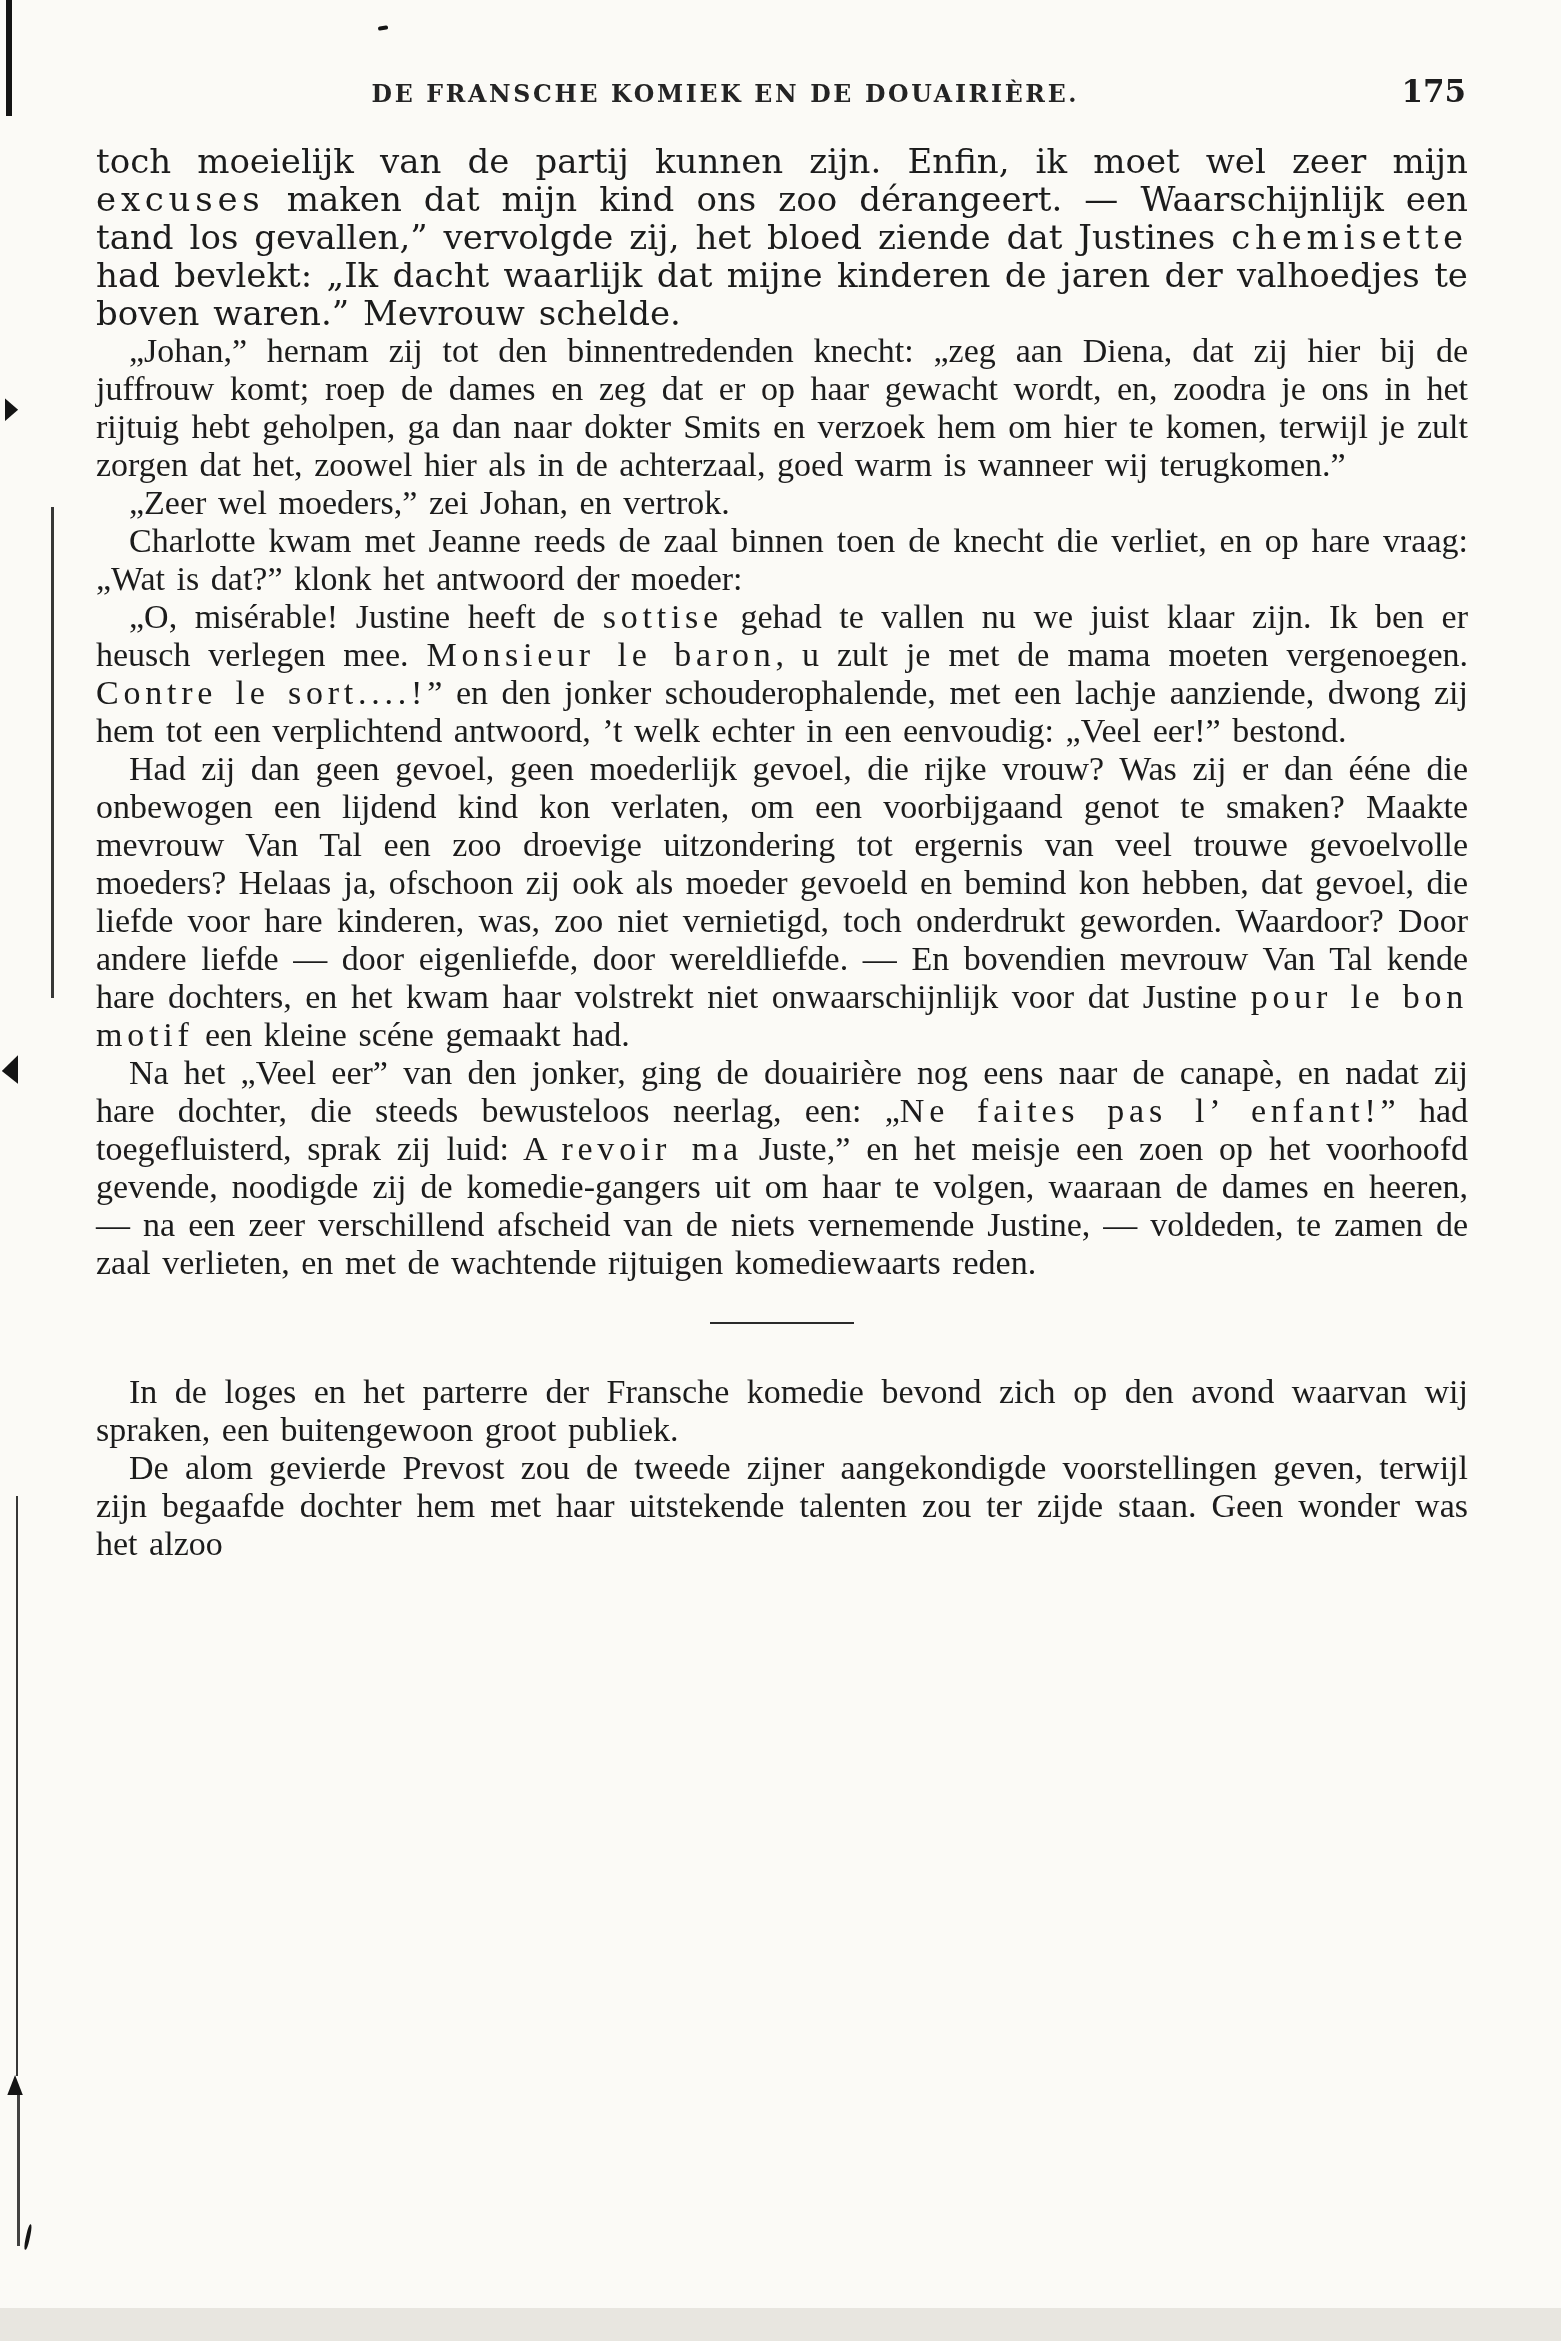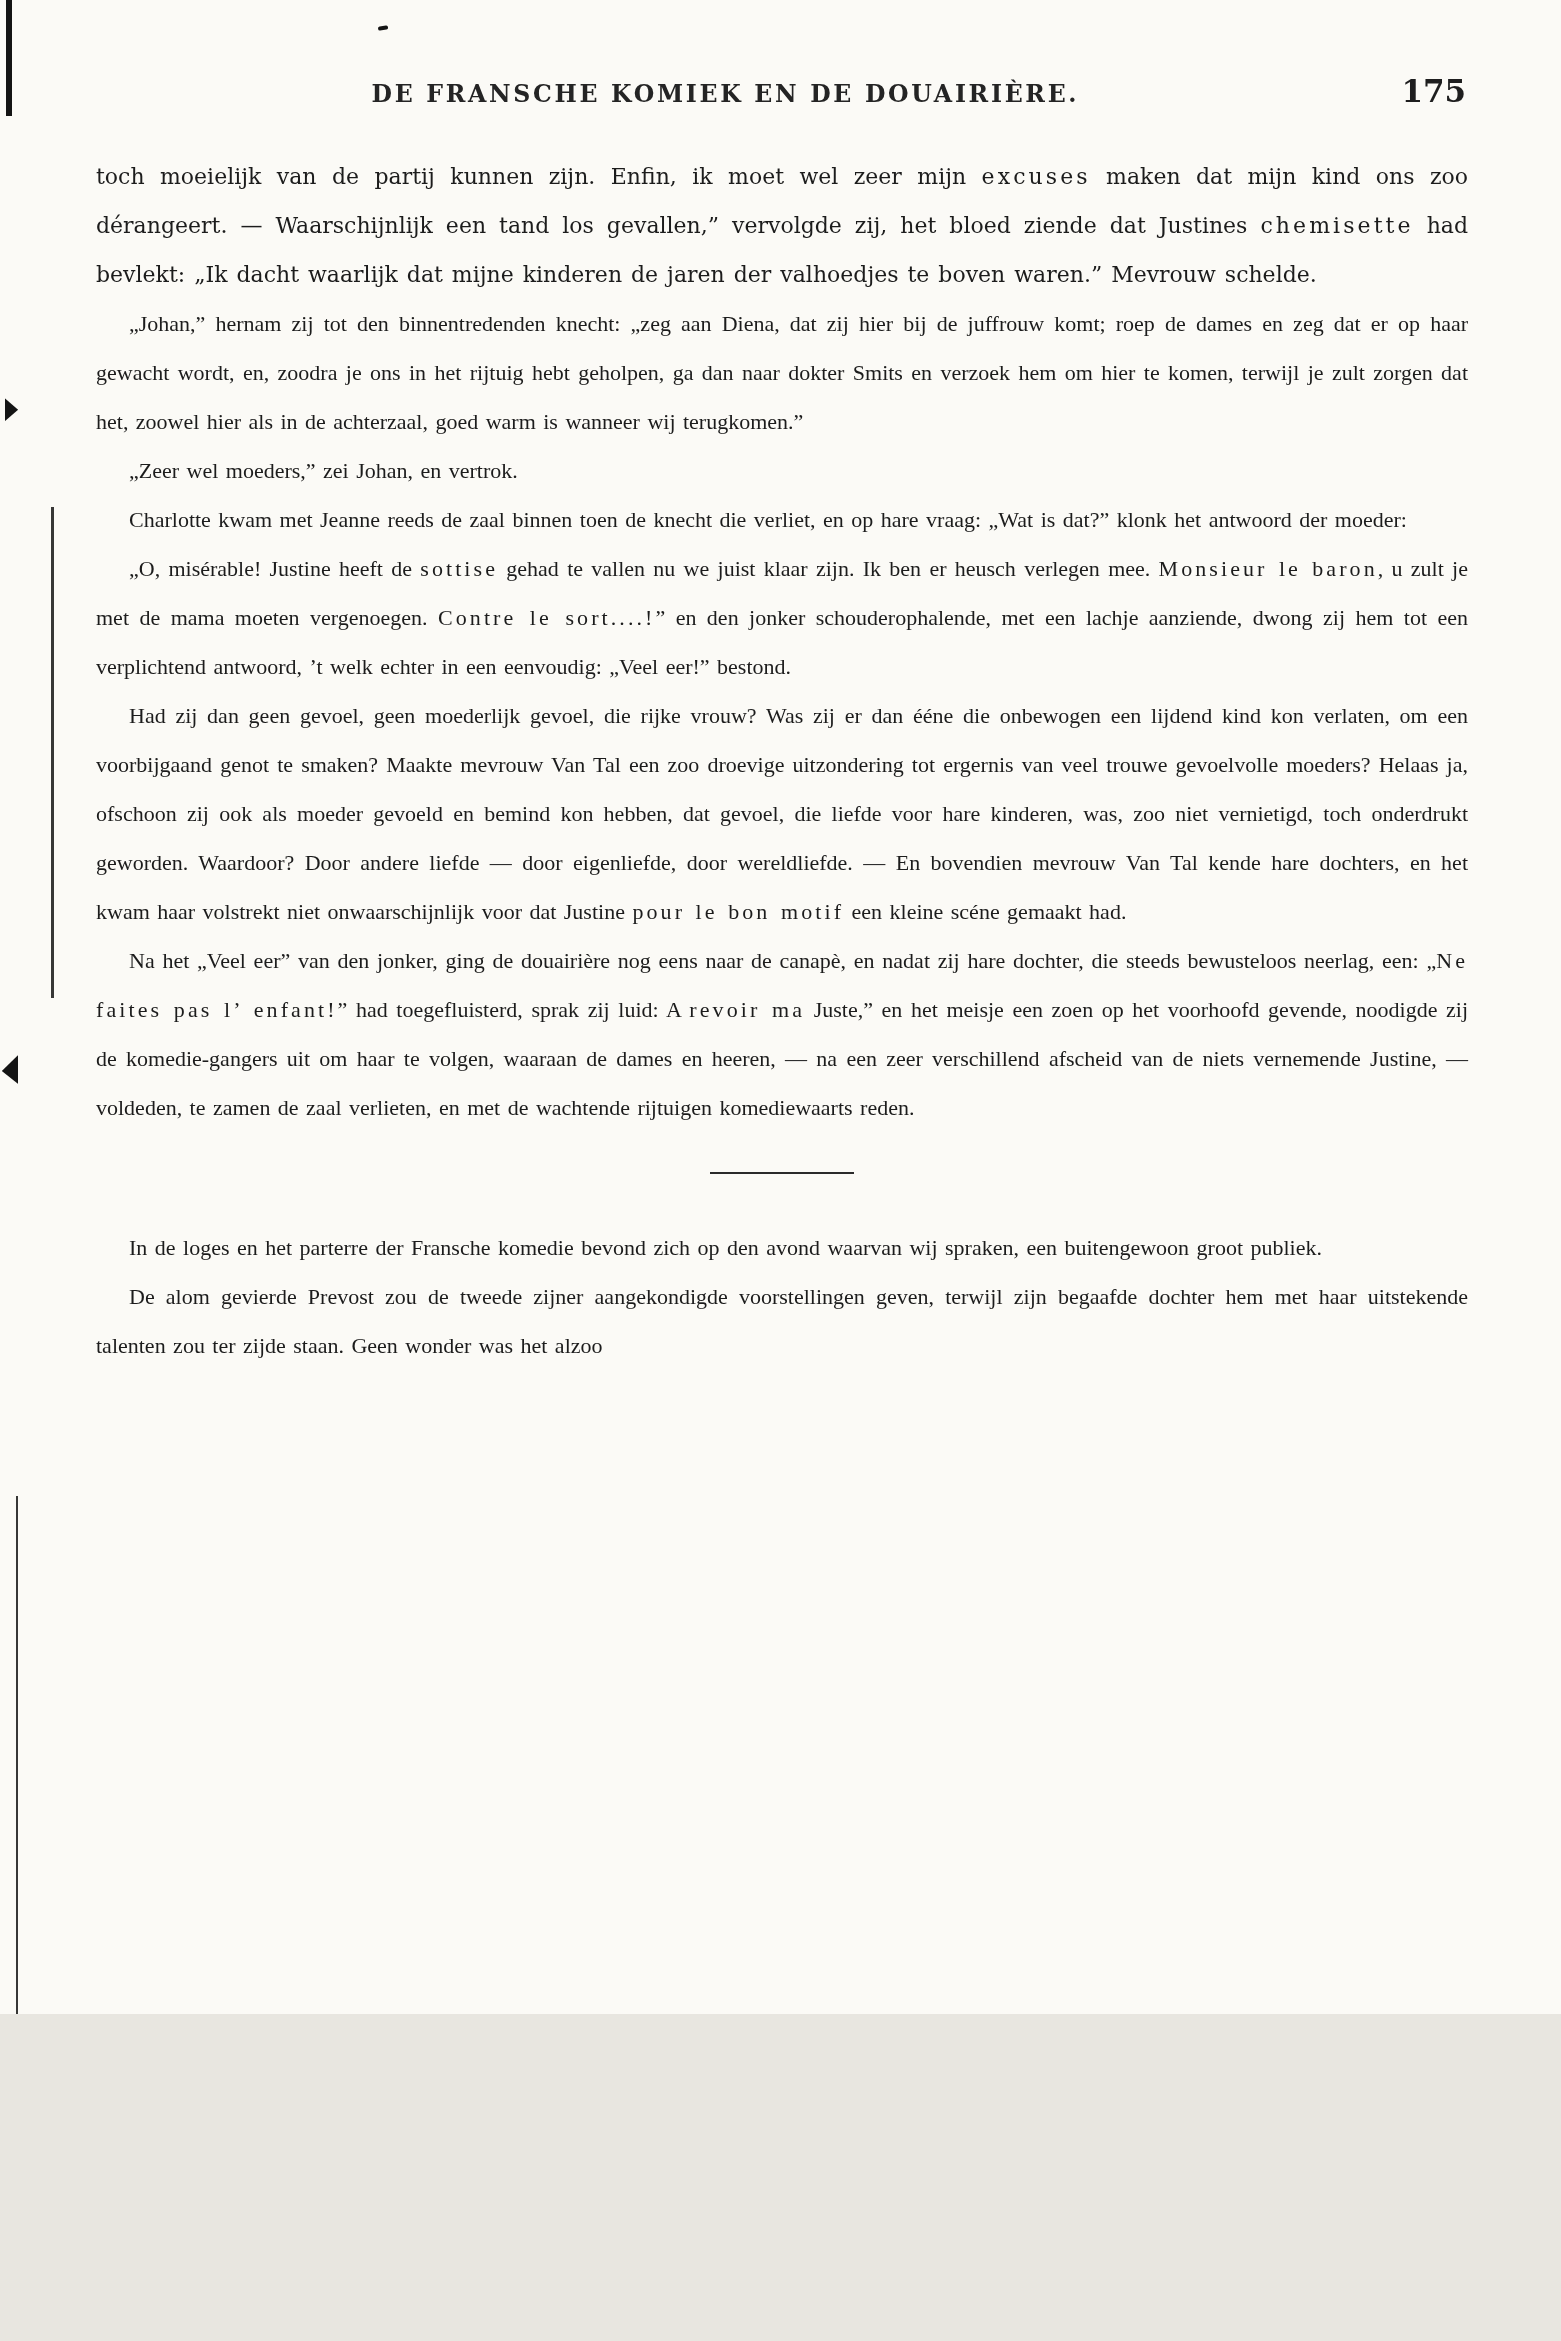--- a/index.html
+++ b/index.html
@@ -1,37 +1,37 @@
 <!DOCTYPE html>
 <html lang="nl" style="--paper: #fbfaf6; --ink: #1c1c1c;font-size:14.5px"><head>
 <meta charset="utf-8">
 <style>
   * { margin:0; padding:0; box-sizing:border-box; }
   html, body { background:#e8e6e0; }
   .page {
     position:relative;
-    width:1562px; height:2014px;
+    width:1562px; height:2308px;
     background:var(--paper, #fbfaf6);
     color:var(--ink, #1c1c1c);
     font-family:"DejaVu Serif", "Liberation Serif", serif;
     overflow:hidden;
     margin:0 auto;
   }
   .content { position:absolute; left:96px; right:94px; top:78px; }
   .header { position:relative; height:40px; }
   .running-title {
     position:absolute; left:50%; transform:translateX(-58%); top:1.8px;
     font-size:23.6px; font-weight:700; letter-spacing:2.7px; white-space:nowrap;
     color:#242424;
   }
   .pagenum {
     position:absolute; right:1.8px; top:-5.5px;
     font-size:31px; font-weight:700; color:#1e1e1e;text-align:center;
   }
-  .text { margin-top:34px; font-size:22px; line-height:49px; }
+  .text { margin-top:24px; font-size:34px; line-height:38px; }
   .para { text-align:justify; word-spacing:0.09em; }
   .para.indent { text-indent:33px;font-family:Liberation Serif, serif; }
   .spaced { letter-spacing:0.14em; }
   .divider {
     display:block; width:144px; border:none;
     border-top:2.7px solid #2a2a2a; margin:40px auto 49px auto;
   }
   
   .artifact { position:absolute; background:#141414; }
   .a-topline   { left:5.5px;  top:0;      width:6.4px;  height:116px; }

